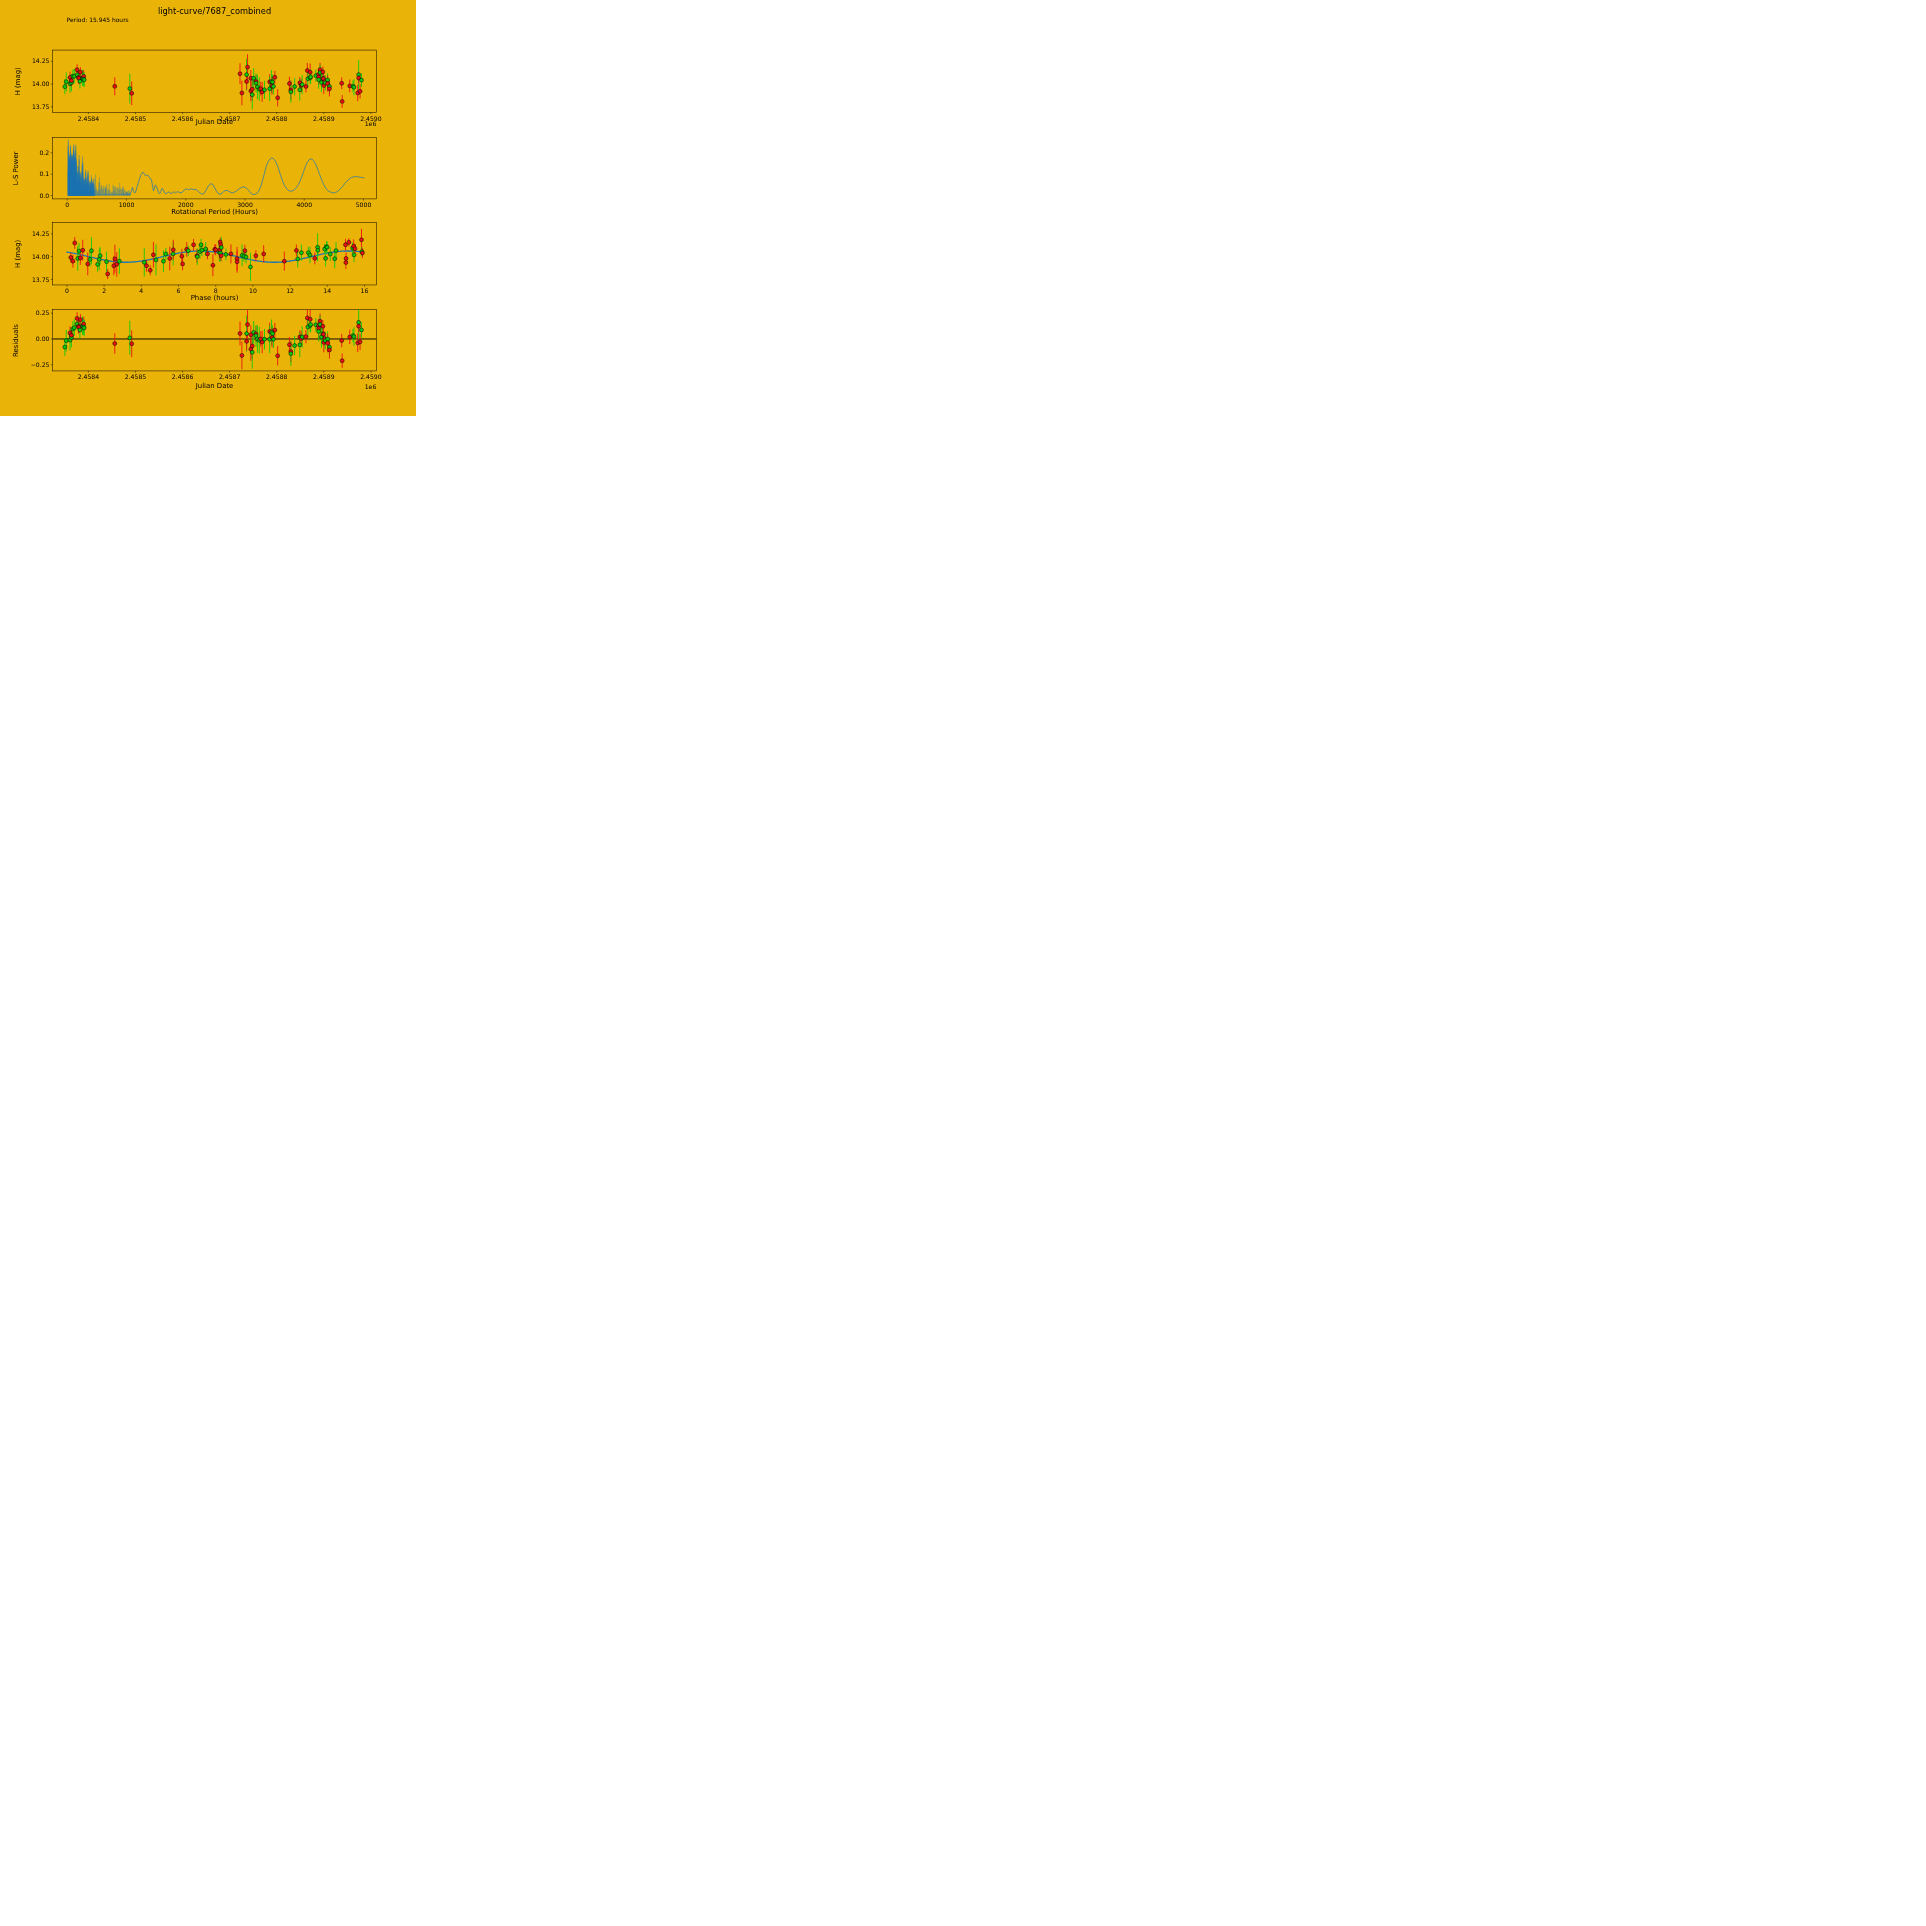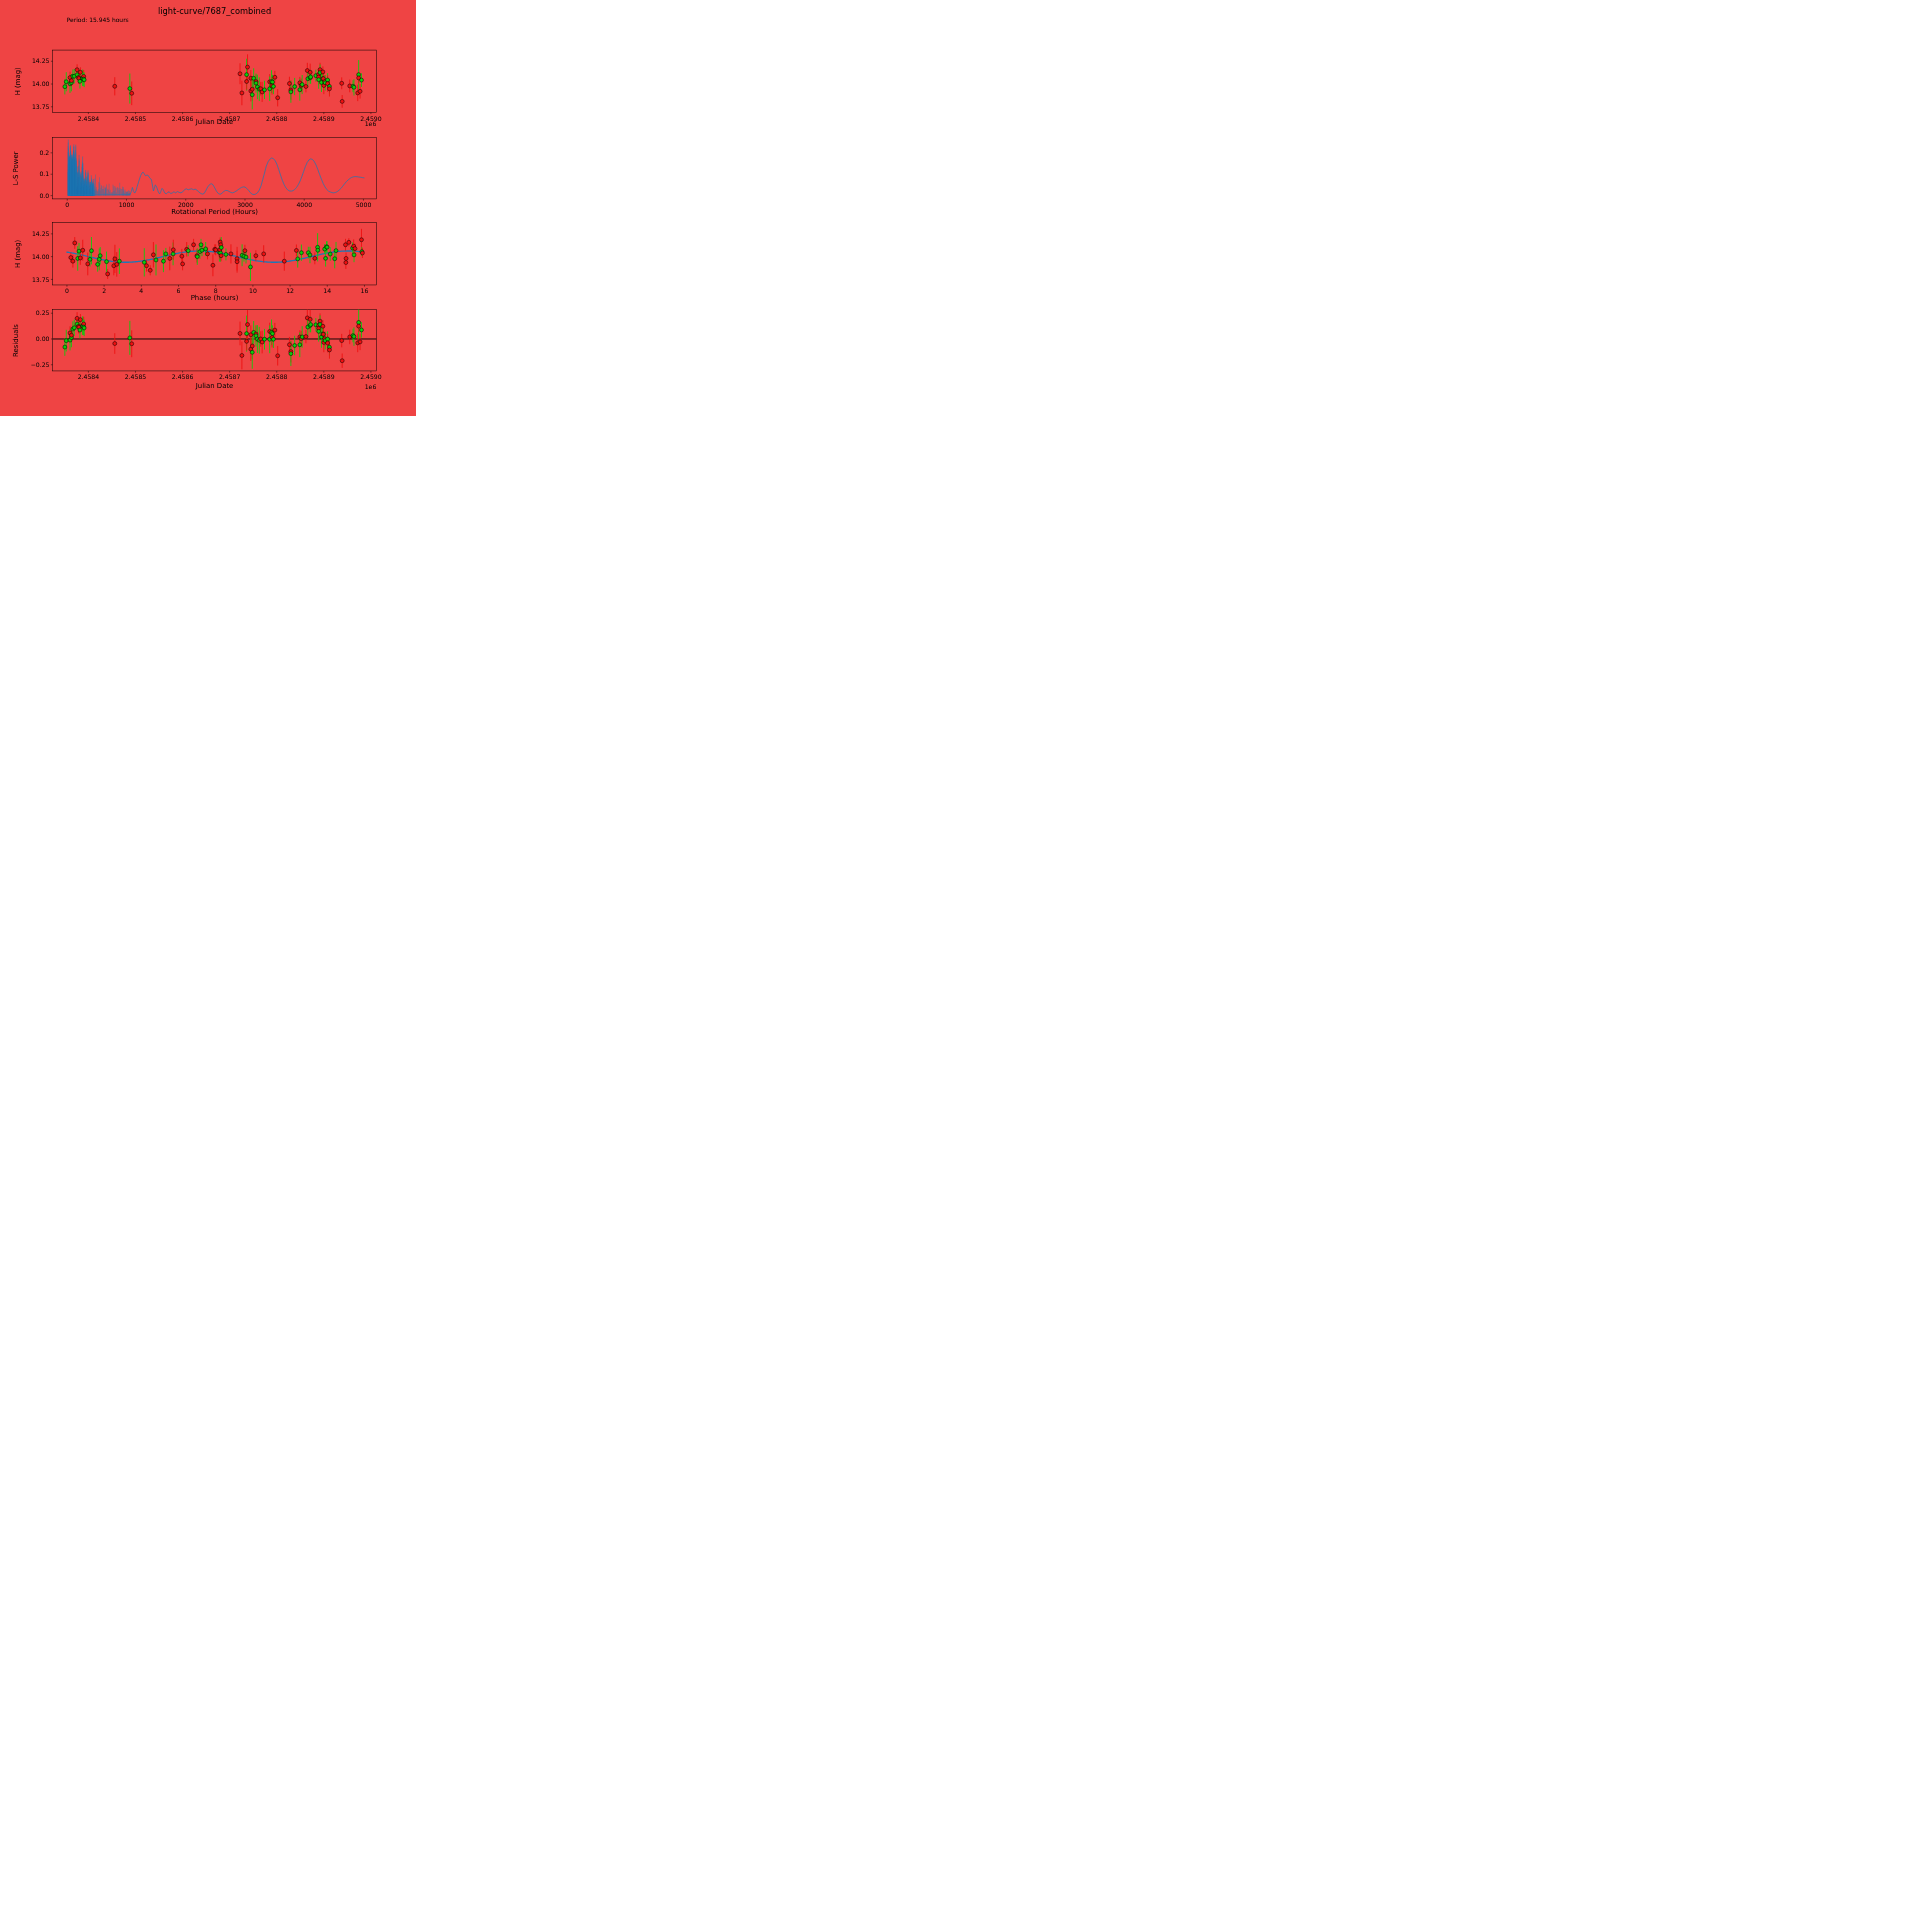--- a/index.html
+++ b/index.html
@@ -1,16 +1,16 @@
 <!DOCTYPE html>
 <html style="font-size:6.2px"><head>
 <meta charset="utf-8">
 <style>
   html,body{margin:0;padding:0;background:#ffffff;}
-  .figure{position:relative;width:416px;height:416px;background:#ef4444;
+  .figure{position:relative;width:416px;height:416px;background:#eab308;
           font-family:"DejaVu Sans", sans-serif;}
   svg{position:absolute;left:0;top:0;}
   text{font-family:"DejaVu Sans", sans-serif;fill:#000000;}
   .title{font-size:21.5px;}
   .subtitle{font-size:15.5px;}
   .axlabel{font-size:18px;}
   .tick{font-size:16px;}
 </style>
 </head>
 <body>

